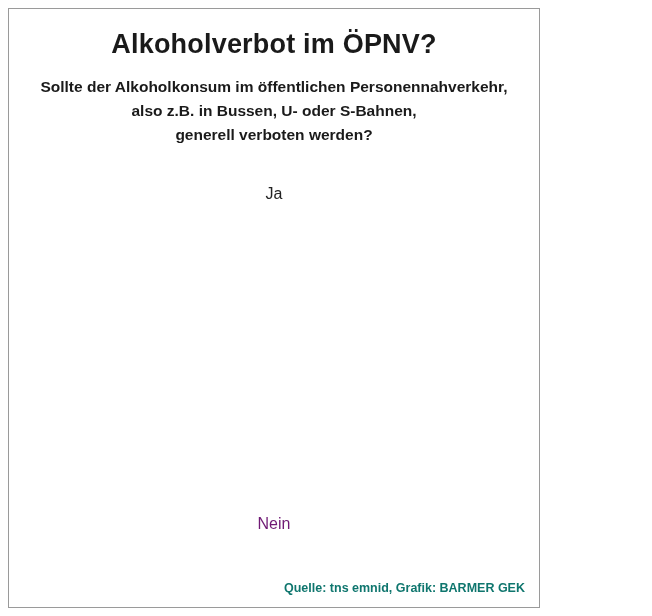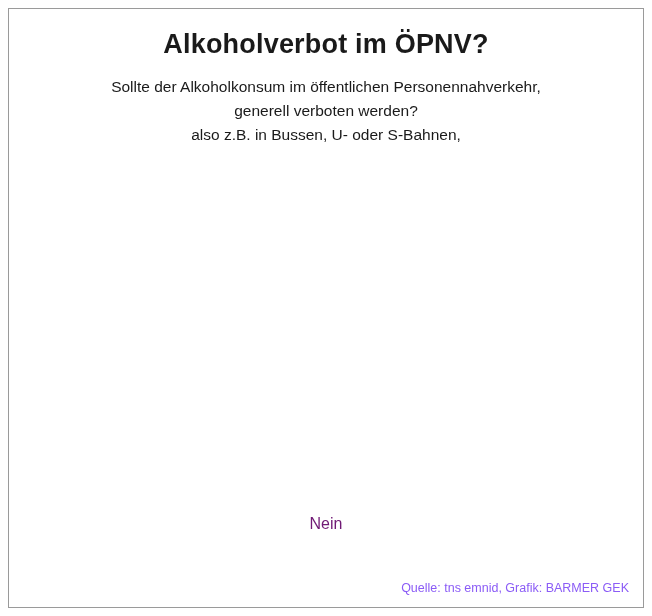--- a/index.html
+++ b/index.html
@@ -10,21 +10,21 @@
     width: 652px;
     height: 616px;
     background: #ffffff;
     font-family: "Liberation Sans", sans-serif;
     overflow: hidden;
   }
   #frame {
     position: absolute;
     left: 8px;
     top: 8px;
-    width: 636px;
+    width: 532px;
     height: 600px;
     border: 1px solid #9a9a9a;
     box-sizing: border-box;
     background: #ffffff;
   }
   #title {
     position: absolute;
     left: 0;
     top: 20px;
     width: 100%;
@@ -34,21 +34,21 @@
     color: #1a1a1a;
     letter-spacing: 0.2px;
   }
   #subtitle {
     position: absolute;
     left: 0;
     top: 66px;
     width: 100%;
     text-align: center;
     font-size: 15.5px;
-    font-weight: normal;
+    font-weight: bold;
     color: #1a1a1a;
     line-height: 24px;
   }
   #subtitle .ln { display: block; }
 
   #chart-area {
     position: absolute;
     left: 0;
     top: 176px;
     width: 100%;
@@ -89,38 +89,39 @@
   .center-pct {
     font-family: "Liberation Sans", sans-serif;
     font-weight: bold;
     fill: #1a1a1a;
   }
   #source {
     position: absolute;
     right: 14px;
     bottom: 12px;
     font-size: 12.5px;
-    font-weight: normal;
-    color: #8b5cf6;
+    font-weight: bold;
+    color: #0f766e;
   }
 </style>
 </head>
 <body>
 
 <div id="frame">
 
   <div id="title">Alkoholverbot im ÖPNV?</div>
 
   <div id="subtitle">
     <span class="ln">Sollte der Alkoholkonsum im öffentlichen Personennahverkehr,</span>
+    <span class="ln">also z.B. in Bussen, U- oder S-Bahnen,</span>
     <span class="ln">generell verboten werden?</span>
-    <span class="ln">also z.B. in Bussen, U- oder S-Bahnen,</span>
   </div>
 
   <div id="chart-area">
 
+    <div id="label-ja">Ja</div>
 
 
     <div id="label-nein">Nein</div>
   </div>
 
   <div id="source">Quelle: tns emnid, Grafik: BARMER GEK</div>
 </div>
 
 </body></html>

